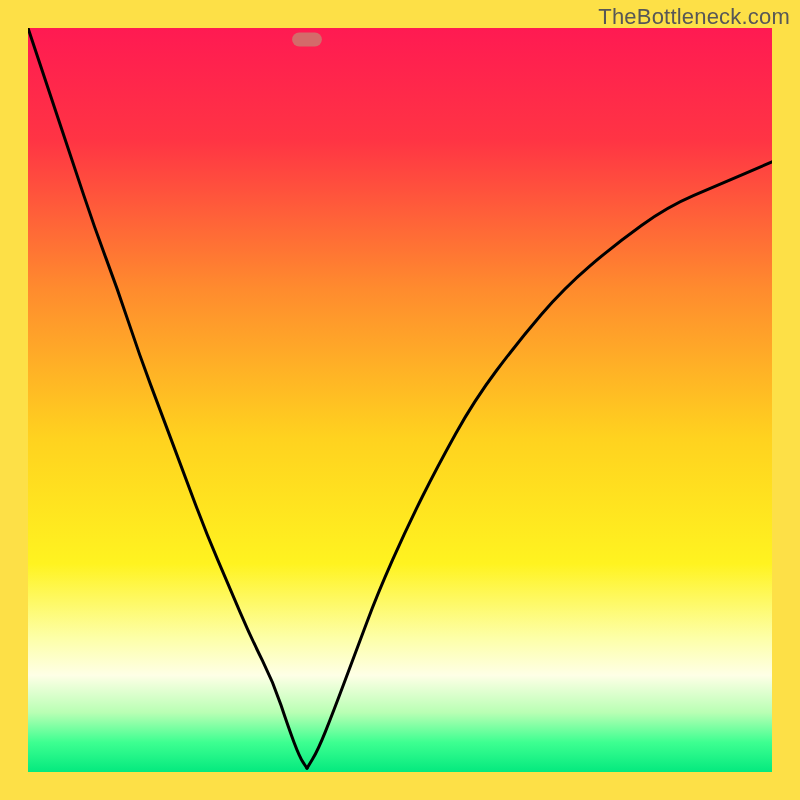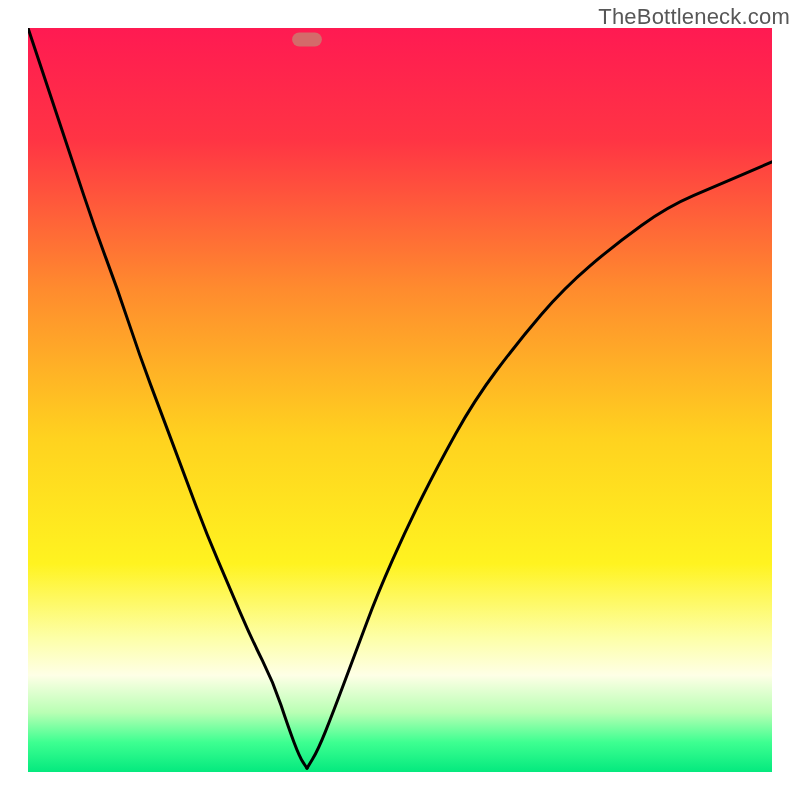--- a/index.html
+++ b/index.html
@@ -8,21 +8,21 @@
     width: 800px;
     height: 800px;
     overflow: hidden;
     font-family: Arial, Helvetica, sans-serif;
     background: #000;
   }
   .frame {
     position: relative;
     width: 800px;
     height: 800px;
-    background: #ffffff;
+    background: #fde047;
   }
   .plot-area {
     position: absolute;
     left: 28px;
     top: 28px;
     width: 744px;
     height: 744px;
     overflow: hidden;
   }
   .watermark {

